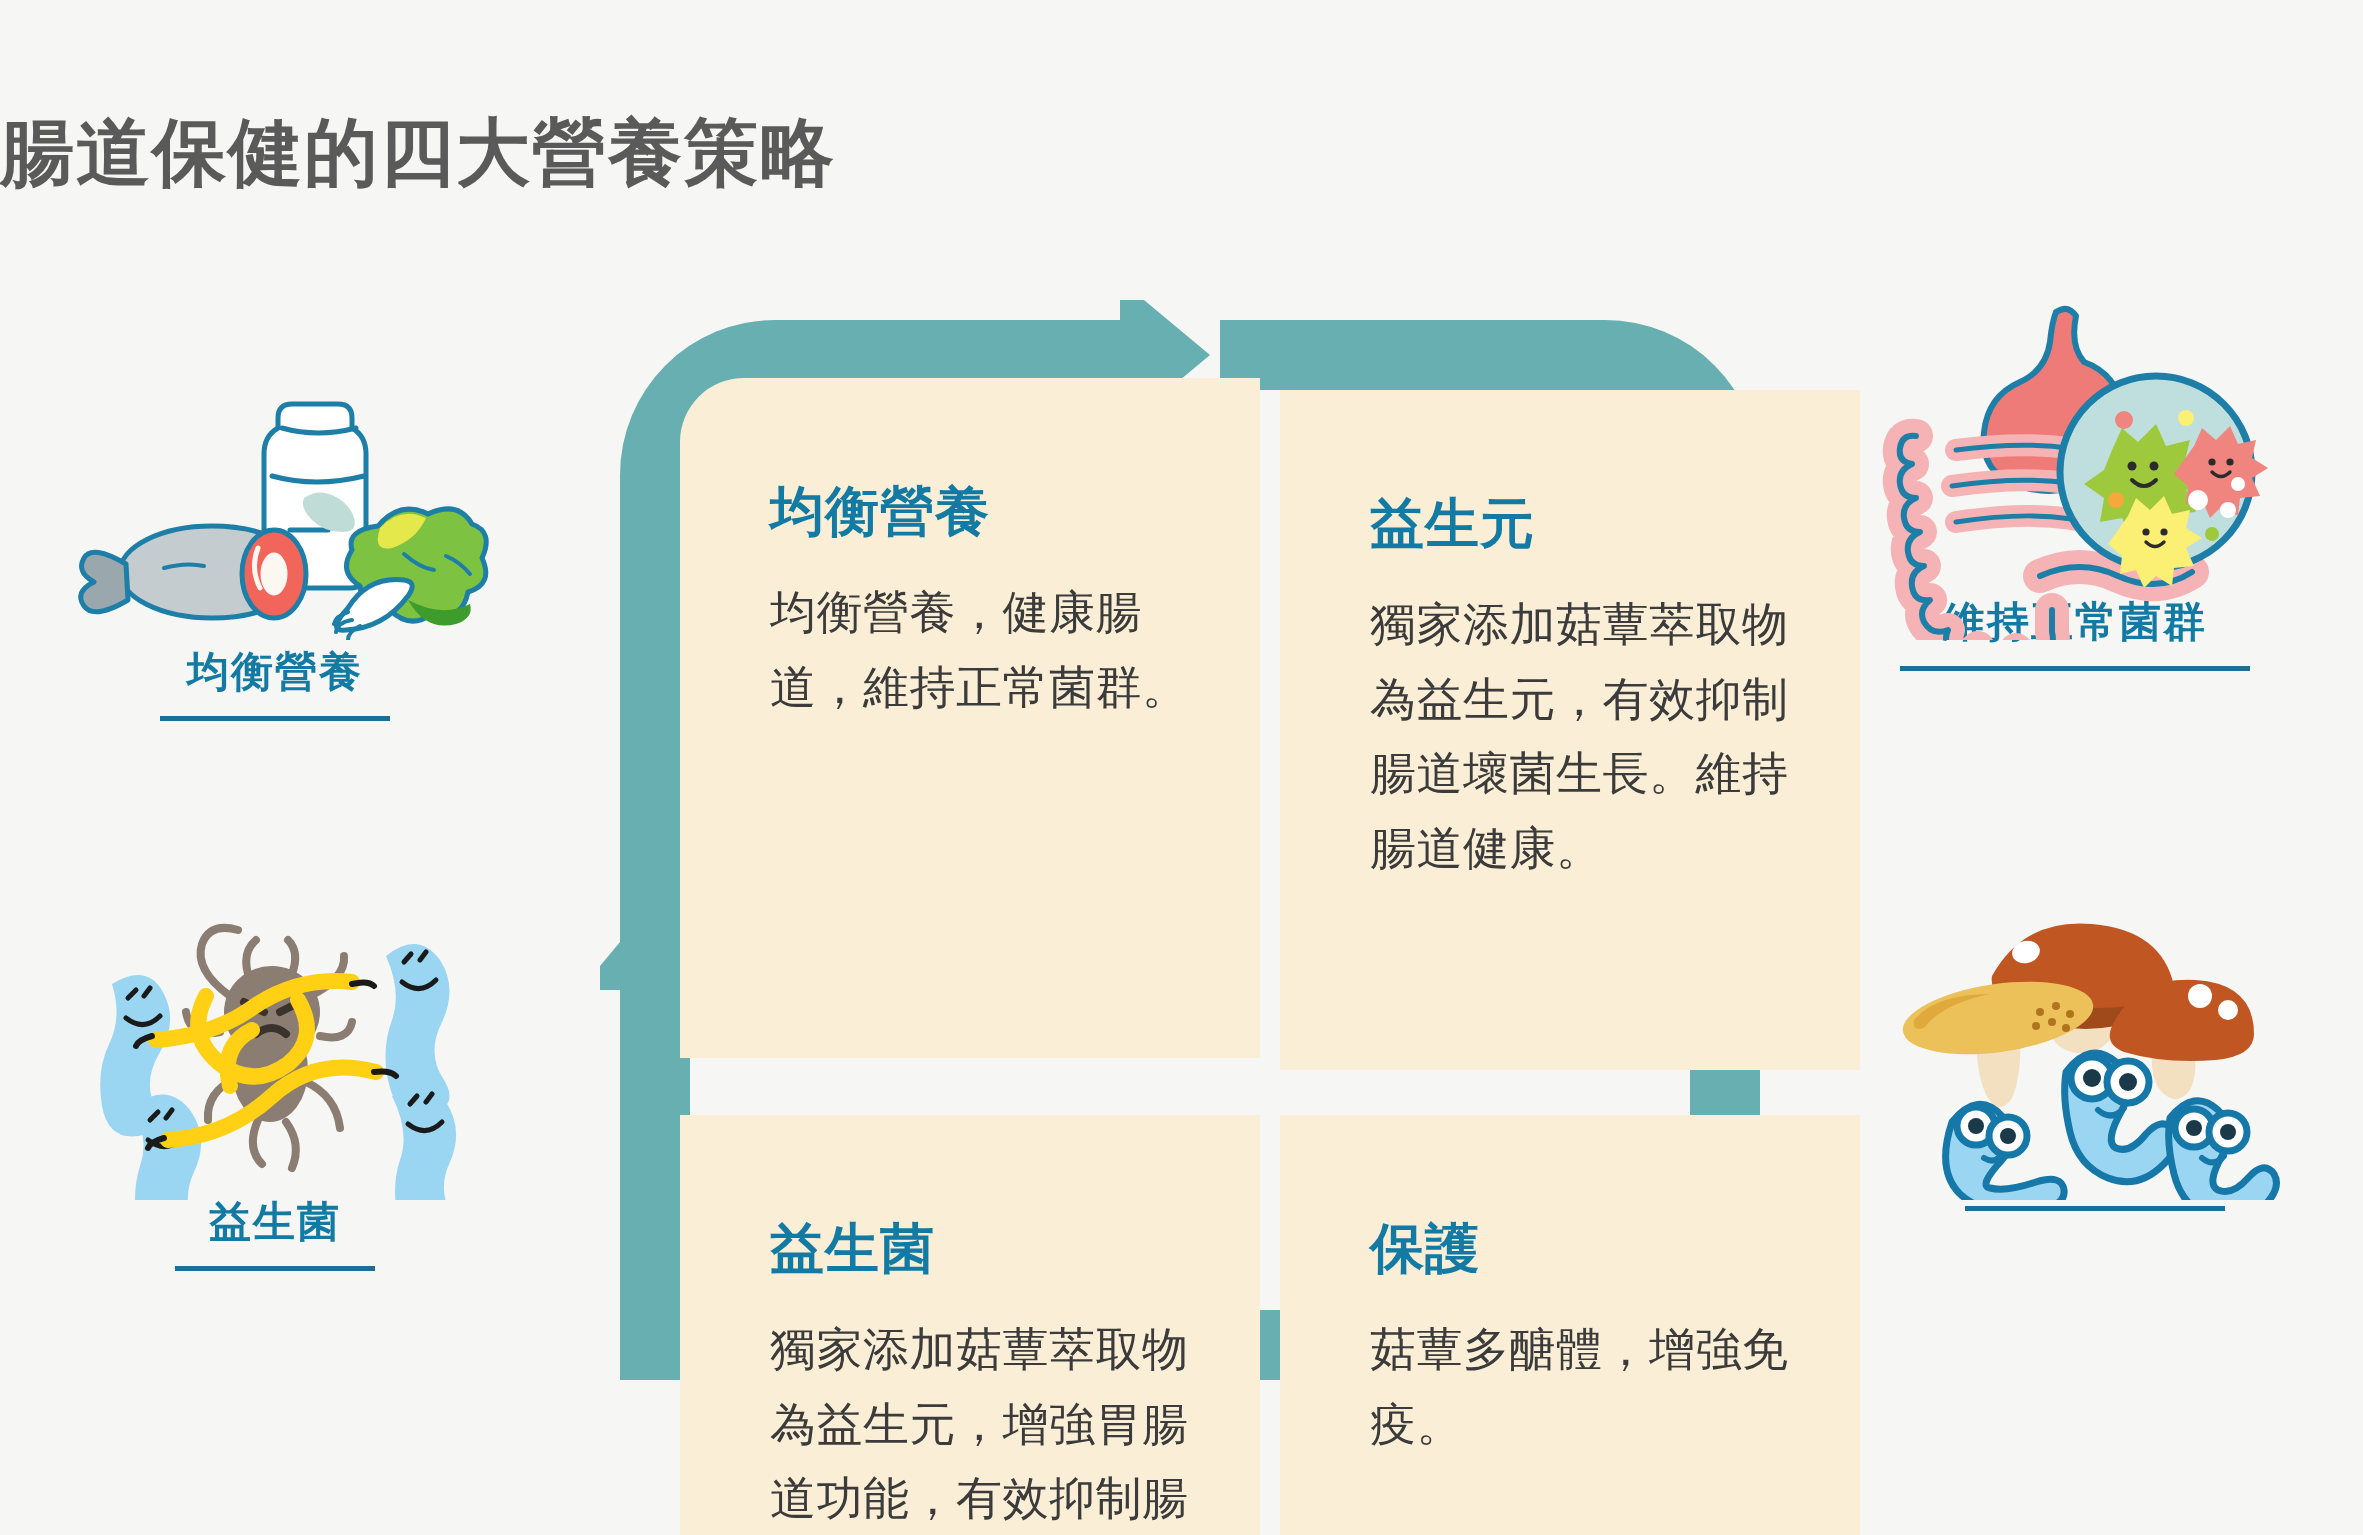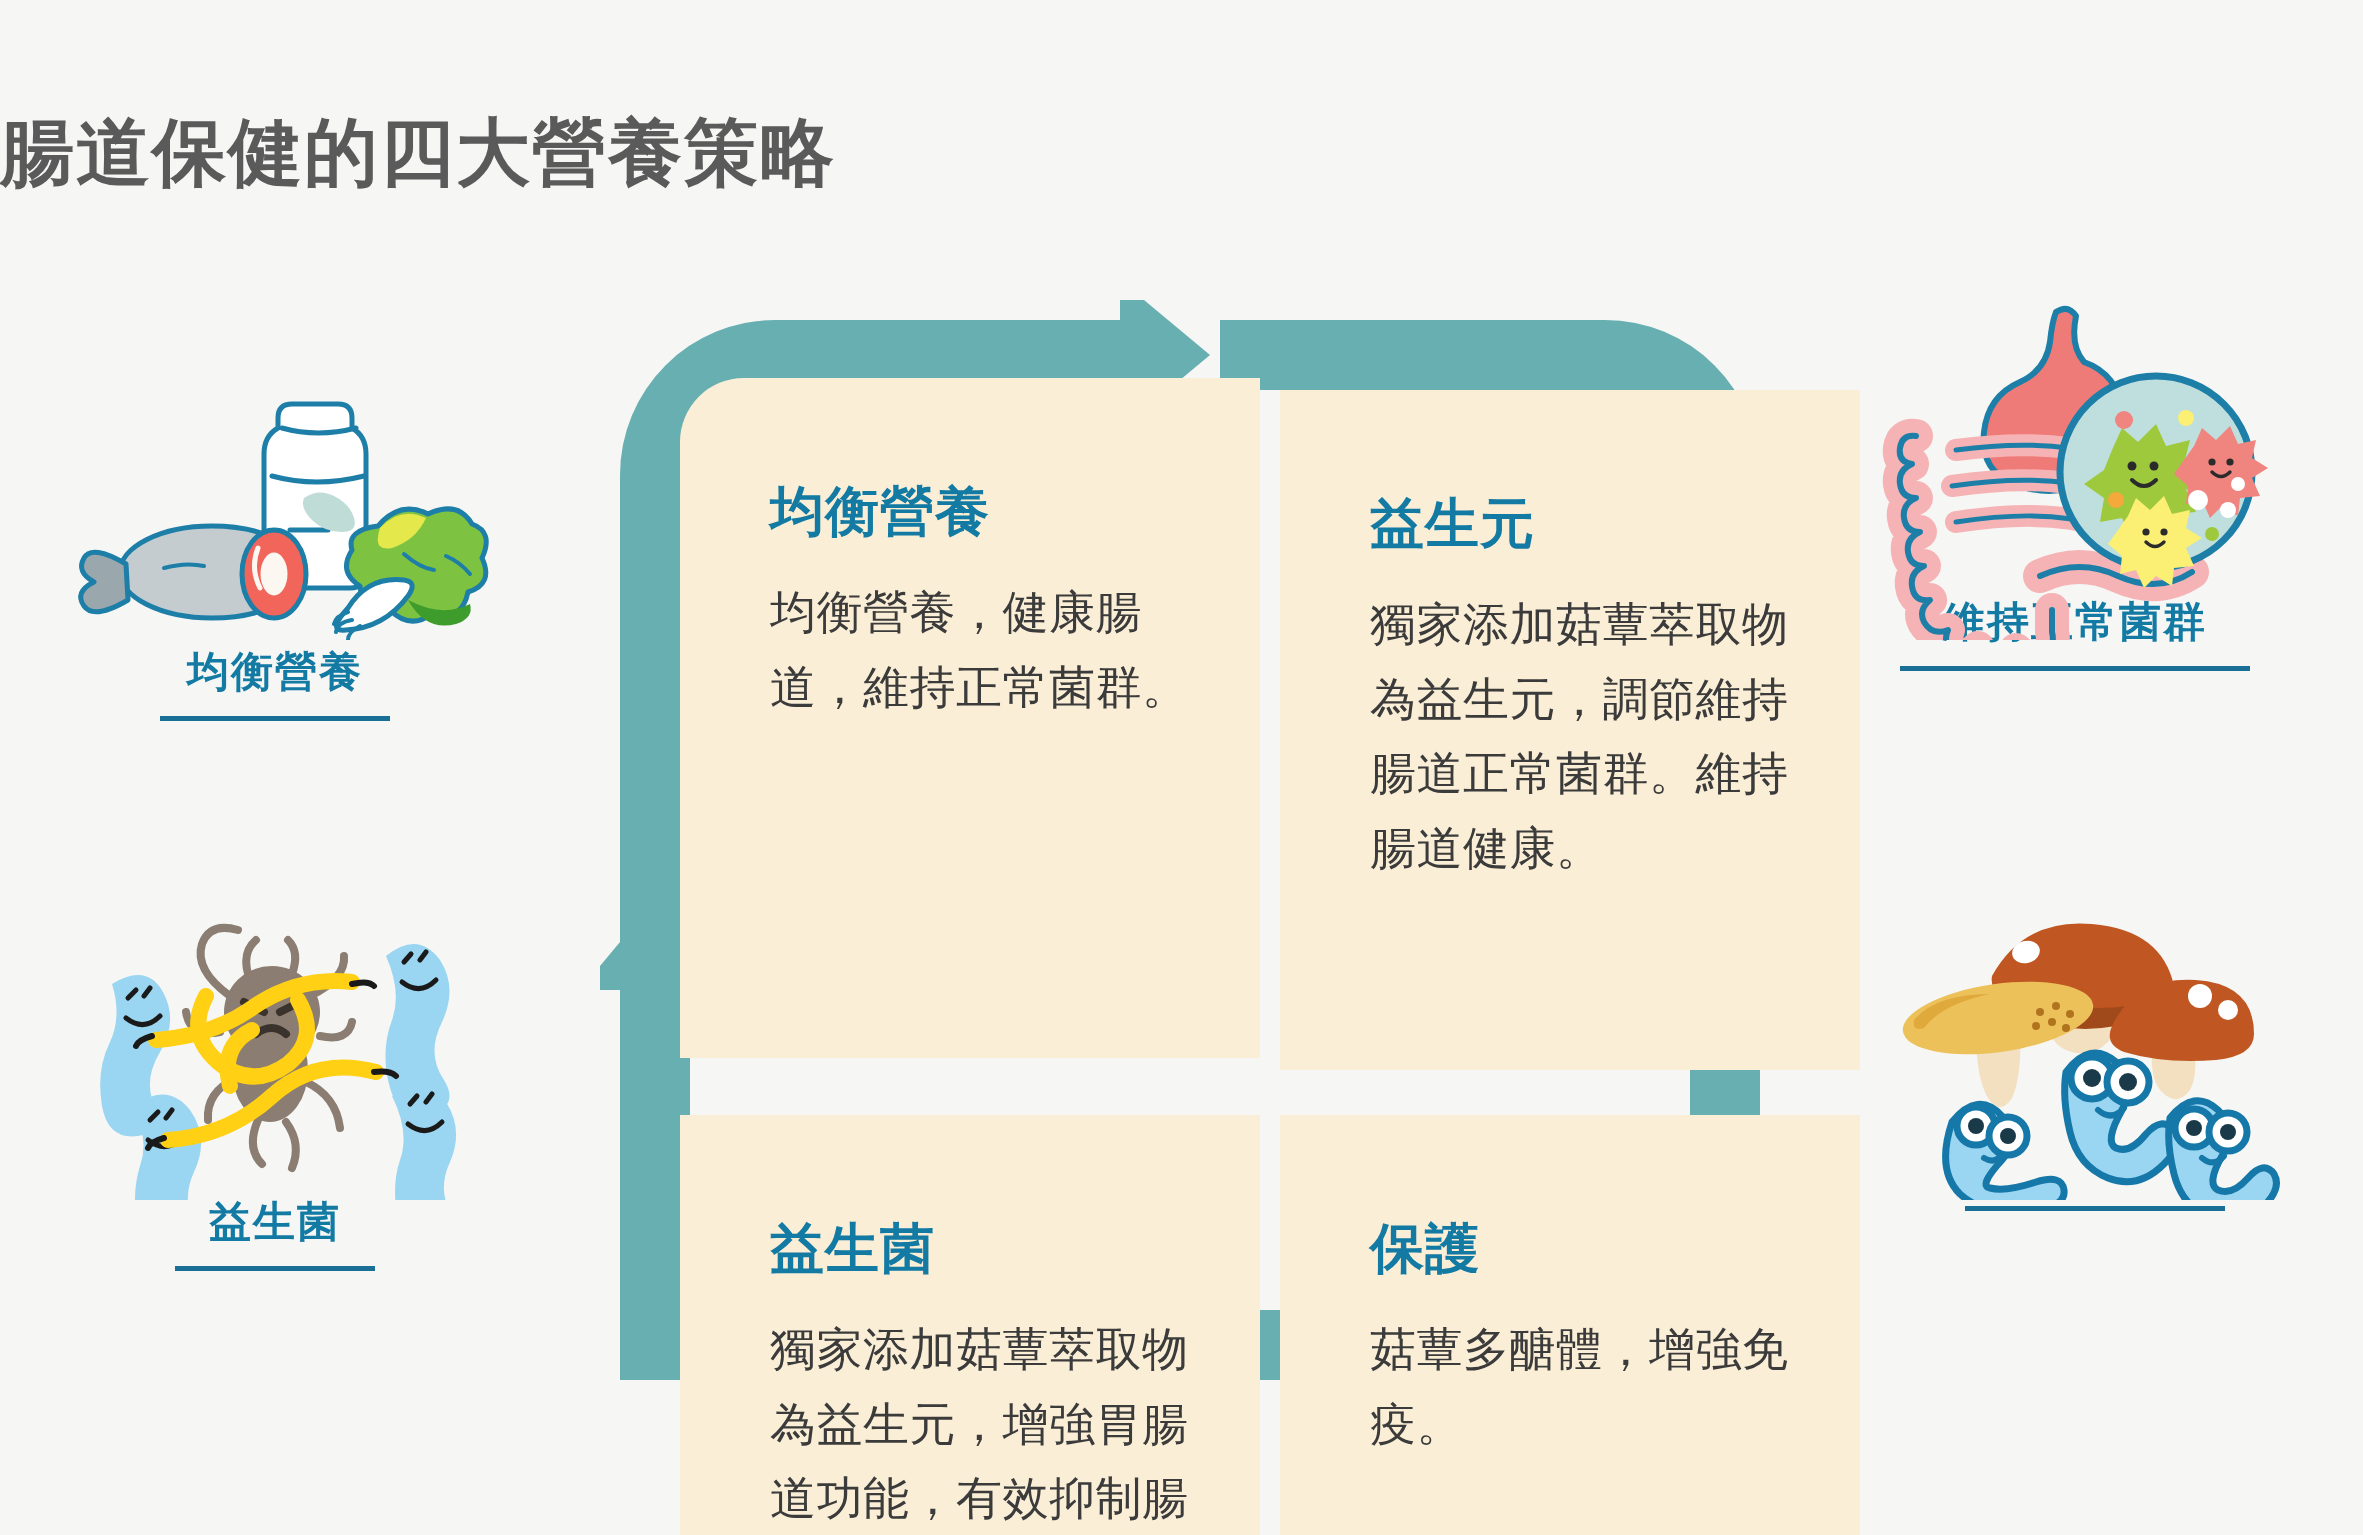--- a/index.html
+++ b/index.html
@@ -121,21 +121,21 @@
          Z"></path>
   </svg>
 
   <div class="panel tl">
     <h2>均衡營養</h2>
     <p>均衡營養，健康腸道，維持正常菌群。</p>
   </div>
 
   <div class="panel tr">
     <h2>益生元</h2>
-    <p>獨家添加菇蕈萃取物為益生元，調節維持腸道正常菌群。維持腸道健康。</p>
+    <p>獨家添加菇蕈萃取物為益生元，有效抑制腸道壞菌生長。維持腸道健康。</p>
   </div>
 
   <div class="panel bl">
     <h2>益生菌</h2>
     <p>獨家添加菇蕈萃取物為益生元，增強胃腸道功能，有效抑制腸道壞菌生長。</p>
   </div>
 
   <div class="panel br">
     <h2>保護</h2>
     <p>菇蕈多醣體，增強免疫。</p>

